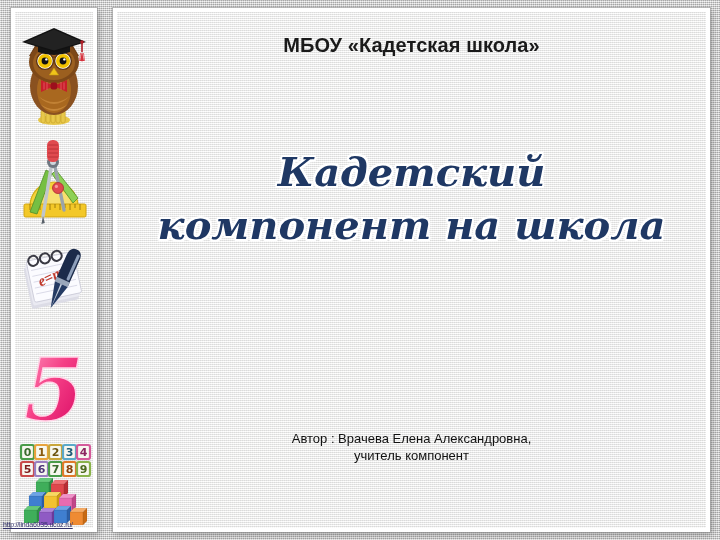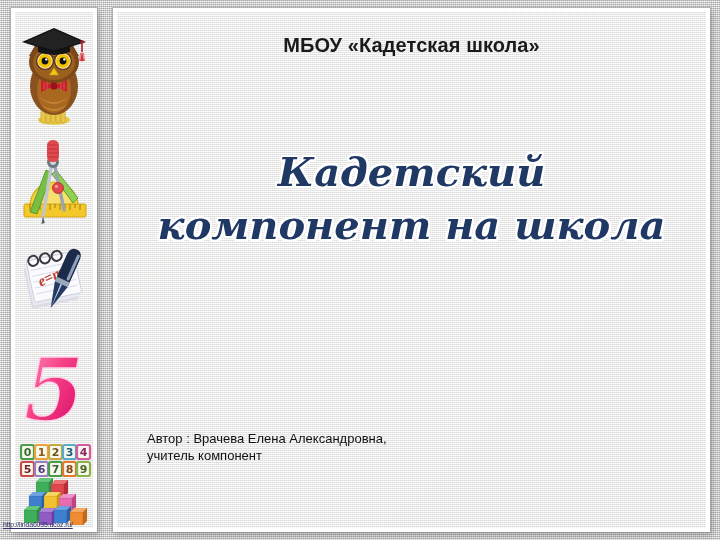--- a/index.html
+++ b/index.html
@@ -51,21 +51,21 @@
       -1.6px  1.6px 0 #ffffff,  1.6px  1.6px 0 #ffffff,
       -2.2px 0 0 #ffffff, 2.2px 0 0 #ffffff,
        0 -2.2px 0 #ffffff, 0 2.2px 0 #ffffff,
        0 0 6px rgba(255,255,255,.95);
     margin-top: 22px;
   }
   #title-block .tline{ display:block; }
   
   #author-block{
     position:absolute; left:30px; right:30px; top:418px;
-    font-size:13px; line-height:1.32;
+    text-align:center; font-size:13px; line-height:1.32;
     color:#111; font-weight:500;
   }
   #author-block span{ display:block; }
   
   #watermark{
     position:absolute; left:3px; top:521px;
     font-size:7px; color:#33336b;
     text-decoration:underline; letter-spacing:-.2px;
     font-family:"Liberation Sans",sans-serif;
   }

